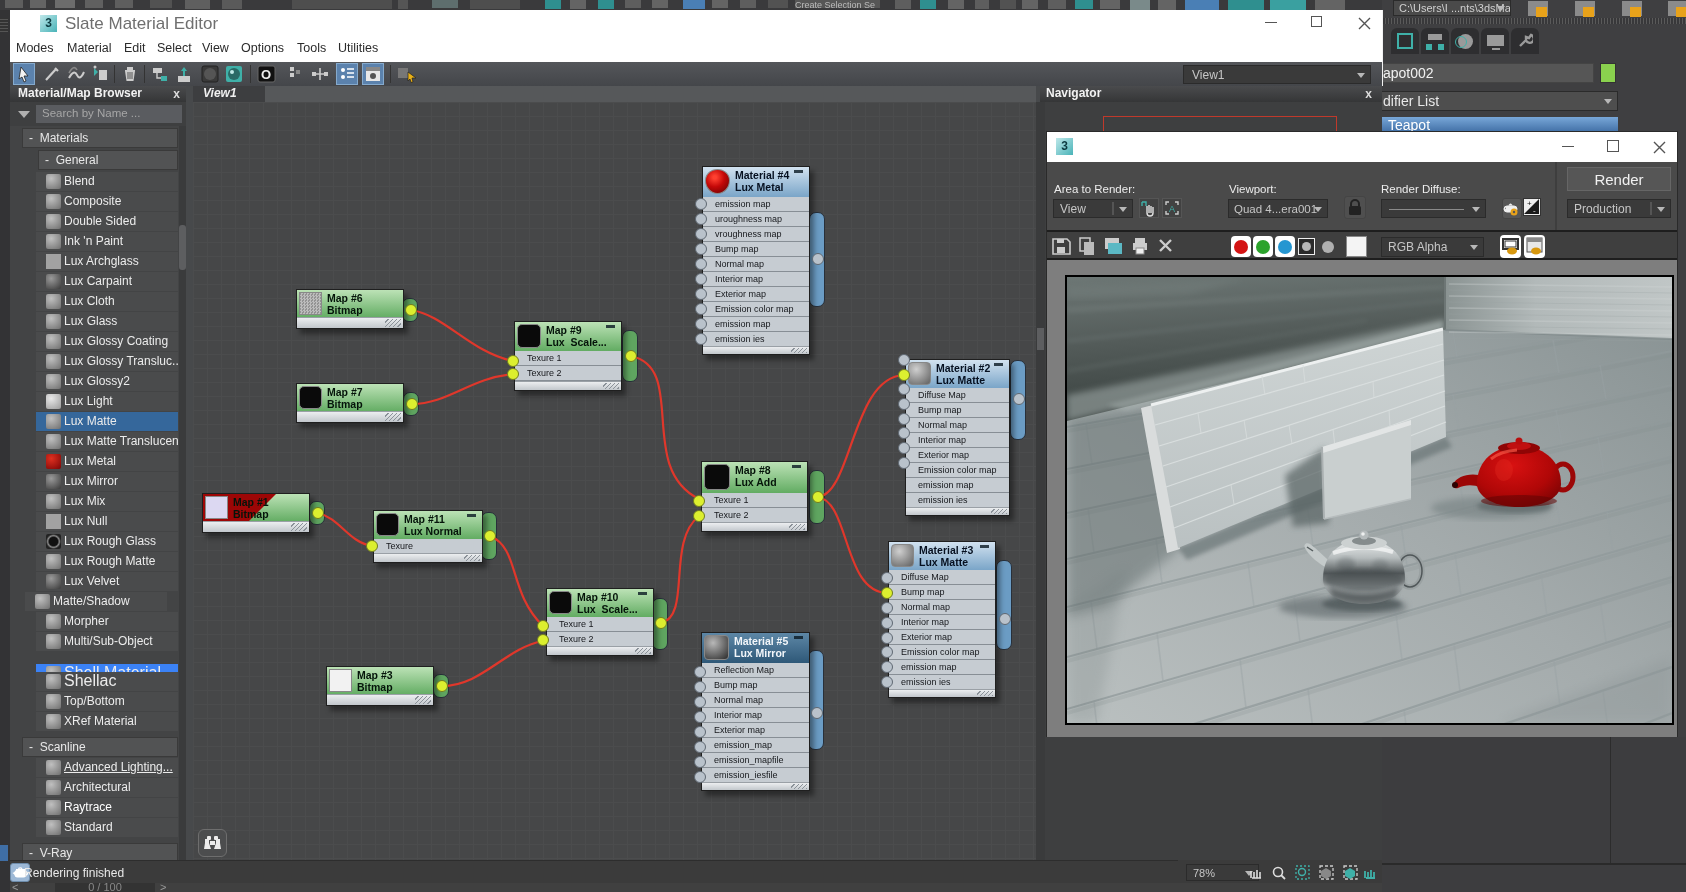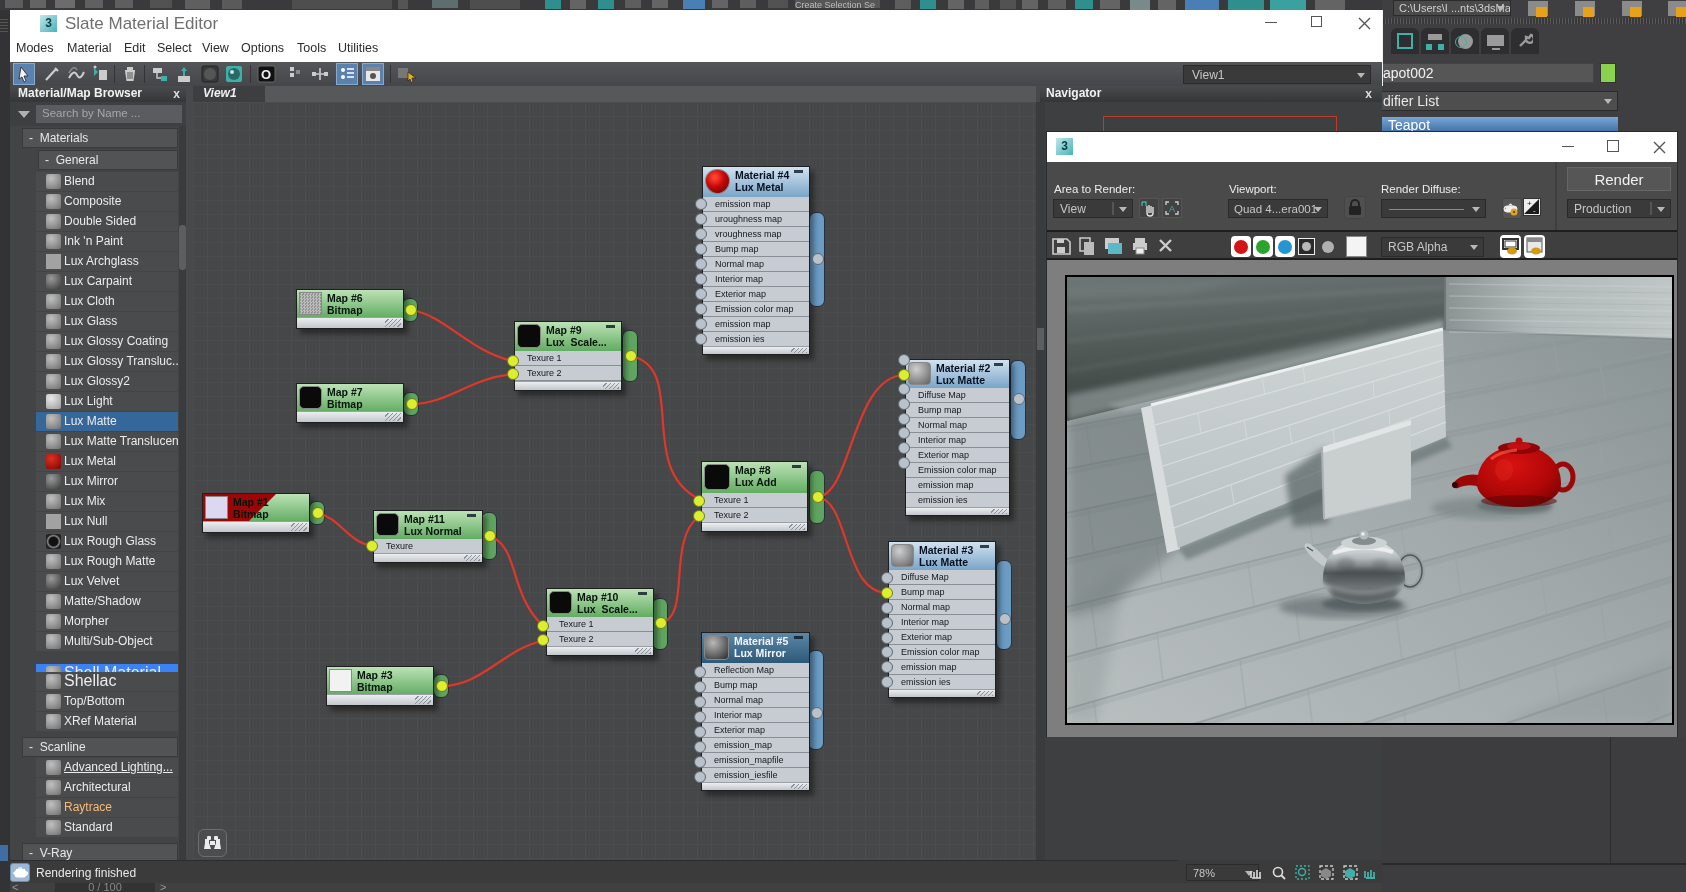--- a/index.html
+++ b/index.html
@@ -251,21 +251,21 @@
 <span style="padding-left:28px;display:inline-block;">Lux Null</span></div>
 <div class="abs" style="left:26px;top:522px;width:142px;height:19px;background:#4a4b4c;color:#ececec;font-size:12px;line-height:18px;white-space:nowrap;overflow:hidden;">
 <div class="abs" style="left:10px;top:2px;width:15px;height:15px;background:radial-gradient(circle at 50% 50%,#111 40%,#888 55%,#222 70%);border-radius:2px;"></div>
 <span style="padding-left:28px;display:inline-block;">Lux Rough Glass</span></div>
 <div class="abs" style="left:26px;top:542px;width:142px;height:19px;background:#4a4b4c;color:#ececec;font-size:12px;line-height:18px;white-space:nowrap;overflow:hidden;">
 <div class="abs" style="left:10px;top:2px;width:15px;height:15px;background:radial-gradient(circle at 35% 30%,#c0c0c0,#6f6f6f);border-radius:2px;"></div>
 <span style="padding-left:28px;display:inline-block;">Lux Rough Matte</span></div>
 <div class="abs" style="left:26px;top:562px;width:142px;height:19px;background:#4a4b4c;color:#ececec;font-size:12px;line-height:18px;white-space:nowrap;overflow:hidden;">
 <div class="abs" style="left:10px;top:2px;width:15px;height:15px;background:radial-gradient(circle at 35% 30%,#9a9a9a,#3a3a3a);border-radius:2px;"></div>
 <span style="padding-left:28px;display:inline-block;">Lux Velvet</span></div>
-<div class="abs" style="left:26px;top:582px;width:142px;height:19px;background:#4a4b4c;color:#ececec;font-size:12px;line-height:18px;white-space:nowrap;overflow:hidden;">
+<div class="abs" style="left:15px;top:582px;width:142px;height:19px;background:#4a4b4c;color:#ececec;font-size:12px;line-height:18px;white-space:nowrap;overflow:hidden;">
 <div class="abs" style="left:10px;top:2px;width:15px;height:15px;background:radial-gradient(circle at 35% 30%,#c0c0c0,#6f6f6f);border-radius:2px;"></div>
 <span style="padding-left:28px;display:inline-block;">Matte/Shadow</span></div>
 <div class="abs" style="left:26px;top:602px;width:142px;height:19px;background:#4a4b4c;color:#ececec;font-size:12px;line-height:18px;white-space:nowrap;overflow:hidden;">
 <div class="abs" style="left:10px;top:2px;width:15px;height:15px;background:radial-gradient(circle at 35% 30%,#c0c0c0,#6f6f6f);border-radius:2px;"></div>
 <span style="padding-left:28px;display:inline-block;">Morpher</span></div>
 <div class="abs" style="left:26px;top:622px;width:142px;height:19px;background:#4a4b4c;color:#ececec;font-size:12px;line-height:18px;white-space:nowrap;overflow:hidden;">
 <div class="abs" style="left:10px;top:2px;width:15px;height:15px;background:radial-gradient(circle at 35% 30%,#c0c0c0,#6f6f6f);border-radius:2px;"></div>
 <span style="padding-left:28px;display:inline-block;">Multi/Sub-Object</span></div>
 <div class="abs" style="left:26px;top:642px;width:142px;height:19px;background:#3b82f6;color:#ececec;font-size:16px;line-height:18px;white-space:nowrap;overflow:hidden;margin-top:12px;">
 <div class="abs" style="left:10px;top:2px;width:15px;height:15px;background:radial-gradient(circle at 35% 30%,#c0c0c0,#6f6f6f);border-radius:2px;"></div>
@@ -279,21 +279,21 @@
 <div class="abs" style="left:26px;top:702px;width:142px;height:19px;background:#4a4b4c;color:#ececec;font-size:12px;line-height:18px;white-space:nowrap;overflow:hidden;">
 <div class="abs" style="left:10px;top:2px;width:15px;height:15px;background:radial-gradient(circle at 35% 30%,#c0c0c0,#6f6f6f);border-radius:2px;"></div>
 <span style="padding-left:28px;display:inline-block;">XRef Material</span></div>
 <div class="abs" style="left:12px;top:727px;width:156px;height:20px;background:#525354;border:1px solid #3a3a3a;color:#e8e8e8;font-size:12px;line-height:18px;padding-left:6px;white-space:nowrap;">-&nbsp; Scanline</div>
 <div class="abs" style="left:26px;top:748px;width:142px;height:19px;background:#4a4b4c;color:#ececec;font-size:12px;line-height:18px;white-space:nowrap;overflow:hidden;">
 <div class="abs" style="left:10px;top:2px;width:15px;height:15px;background:radial-gradient(circle at 35% 30%,#c0c0c0,#6f6f6f);border-radius:2px;"></div>
 <span style="padding-left:28px;display:inline-block;text-decoration:underline;">Advanced Lighting...</span></div>
 <div class="abs" style="left:26px;top:768px;width:142px;height:19px;background:#4a4b4c;color:#ececec;font-size:12px;line-height:18px;white-space:nowrap;overflow:hidden;">
 <div class="abs" style="left:10px;top:2px;width:15px;height:15px;background:radial-gradient(circle at 35% 30%,#c0c0c0,#6f6f6f);border-radius:2px;"></div>
 <span style="padding-left:28px;display:inline-block;">Architectural</span></div>
-<div class="abs" style="left:26px;top:788px;width:142px;height:19px;background:#4a4b4c;color:#fdba74;font-size:12px;line-height:18px;white-space:nowrap;overflow:hidden;">
+<div class="abs" style="left:26px;top:788px;width:142px;height:19px;background:#4a4b4c;color:#ffffff;font-size:12px;line-height:18px;white-space:nowrap;overflow:hidden;">
 <div class="abs" style="left:10px;top:2px;width:15px;height:15px;background:radial-gradient(circle at 35% 30%,#c0c0c0,#6f6f6f);border-radius:2px;"></div>
 <span style="padding-left:28px;display:inline-block;">Raytrace</span></div>
 <div class="abs" style="left:26px;top:808px;width:142px;height:19px;background:#4a4b4c;color:#ececec;font-size:12px;line-height:18px;white-space:nowrap;overflow:hidden;">
 <div class="abs" style="left:10px;top:2px;width:15px;height:15px;background:radial-gradient(circle at 35% 30%,#c0c0c0,#6f6f6f);border-radius:2px;"></div>
 <span style="padding-left:28px;display:inline-block;">Standard</span></div>
 <div class="abs" style="left:12px;top:833px;width:156px;height:20px;background:#525354;border:1px solid #3a3a3a;color:#e8e8e8;font-size:12px;line-height:18px;padding-left:6px;white-space:nowrap;">-&nbsp; V-Ray</div>
 <div class="abs" style="left:169px;top:116px;width:7px;height:744px;background:#3a3b3c;"></div>
 <div class="abs" style="left:169px;top:215px;width:7px;height:45px;background:#5d5e60;border-radius:3px;"></div>
 <div class="abs" style="left:183px;top:92px;width:843px;height:768px;background-color:#464748;background-image:linear-gradient(#4b4c4d 1px,transparent 1px),linear-gradient(90deg,#4b4c4d 1px,transparent 1px);background-size:14px 14px;"></div>
 <div class="abs" style="left:1026px;top:92px;width:9px;height:768px;background:#3a3b3c;"></div>
@@ -545,21 +545,21 @@
 <div style="position:absolute;left:694px;top:756px;width:12px;height:12px;border-radius:50%;background:#b9c2cb;border:1px solid #5f6872;z-index:9;"></div>
 <div style="position:absolute;left:694px;top:771px;width:12px;height:12px;border-radius:50%;background:#b9c2cb;border:1px solid #5f6872;z-index:9;"></div>
 <div class="abs" style="left:10px;top:860px;width:1372px;height:23px;background:#3b3b3b;border-top:1px solid #2d2d2d;">
     <div class="abs" style="left:0px;top:2px;width:20px;height:19px;background:#9cb8d6;border:1px solid #6d8cab;border-radius:3px;"><svg width="18" height="17">
         <path d="M6 6 h7 a2.5 2.5 0 0 1 2.5 2.5 v2 a3 3 0 0 1 -3 3 h-6 a3 3 0 0 1 -3 -3 v-2 A2.5 2.5 0 0 1 6 6 Z" fill="#fff"></path>
         <path d="M4.5 7.5 L1.5 9 L4.5 11.5" fill="#fff"></path>
         <path d="M15 8 c2.2 0.3 2 2.8 -0.3 3" stroke="#fff" stroke-width="1.3" fill="none"></path>
         <path d="M7.5 5.5 c0 -2.2 3.5 -2.2 3.5 0" stroke="#fff" stroke-width="1.2" fill="none"></path>
         <rect x="5" y="5" width="9" height="1.6" fill="#fff"></rect>
       </svg></div>
-    <div class="abs" style="left:26px;top:5px;color:#e8e8e8;font-size:12px;">Rendering finished</div>
+    <div class="abs" style="left:14px;top:5px;color:#e8e8e8;font-size:12px;">Rendering finished</div>
   </div>
 <div class="abs" style="left:1178px;top:860px;width:204px;height:26px;background:#3b3b3b;">
     <div class="combo" style="left:8px;top:4px;width:73px;height:17px;"><span style="padding-left:6px;font-size:11px;line-height:16px;display:inline-block;">78%</span><div class="arr"></div></div>
     <svg class="abs" style="left:70px;top:4px;" width="130" height="18">
       <path d="M6 14 v-6 m-3 6 v-7 m6 7 v-8 m3 8 v-6 m-8 6 h9" stroke="#ddd" stroke-width="1.6" fill="none"></path>
       <circle cx="30" cy="8" r="4.5" stroke="#ddd" stroke-width="1.6" fill="none"></circle>
       <path d="M33 11 l4 4" stroke="#ddd" stroke-width="1.8"></path>
       <rect x="48" y="2" width="13" height="13" fill="none" stroke="#3fb0a8" stroke-width="1.3" stroke-dasharray="2 2"></rect>
       <circle cx="54" cy="8" r="3.5" stroke="#3fb0a8" stroke-width="1.4" fill="none"></circle>
       <rect x="72" y="2" width="13" height="13" fill="none" stroke="#ccc" stroke-width="1.3" stroke-dasharray="3 2"></rect>

